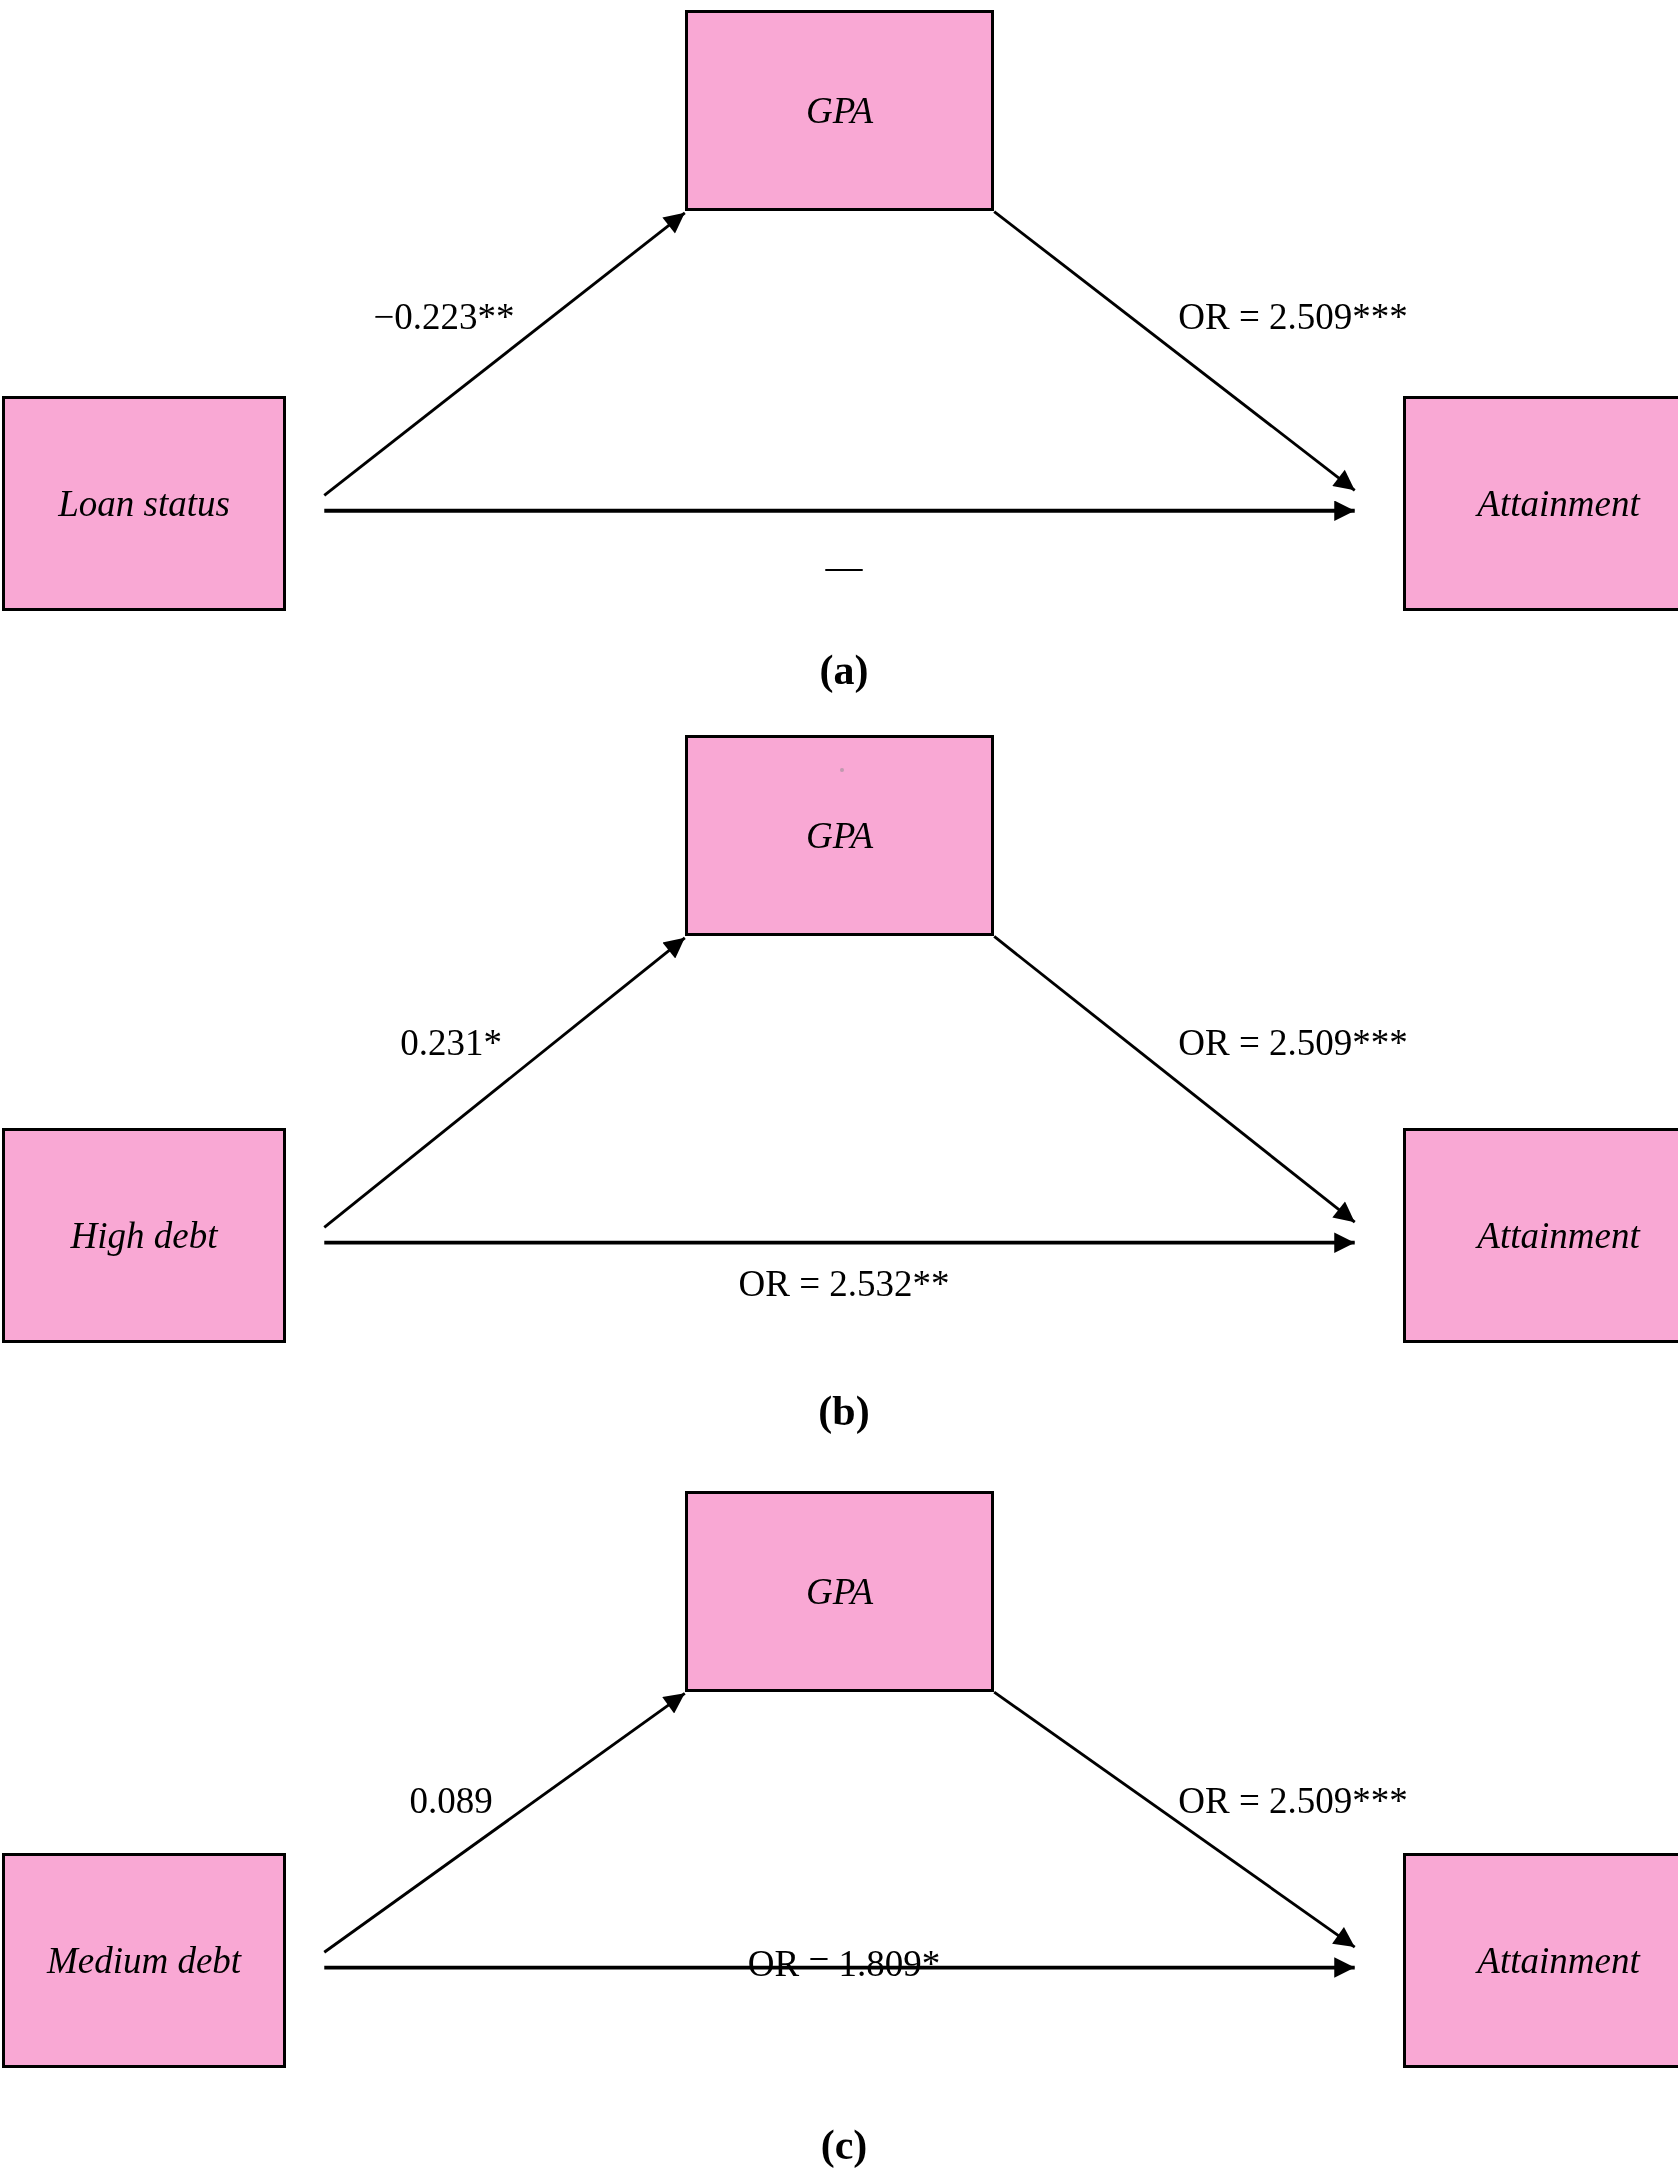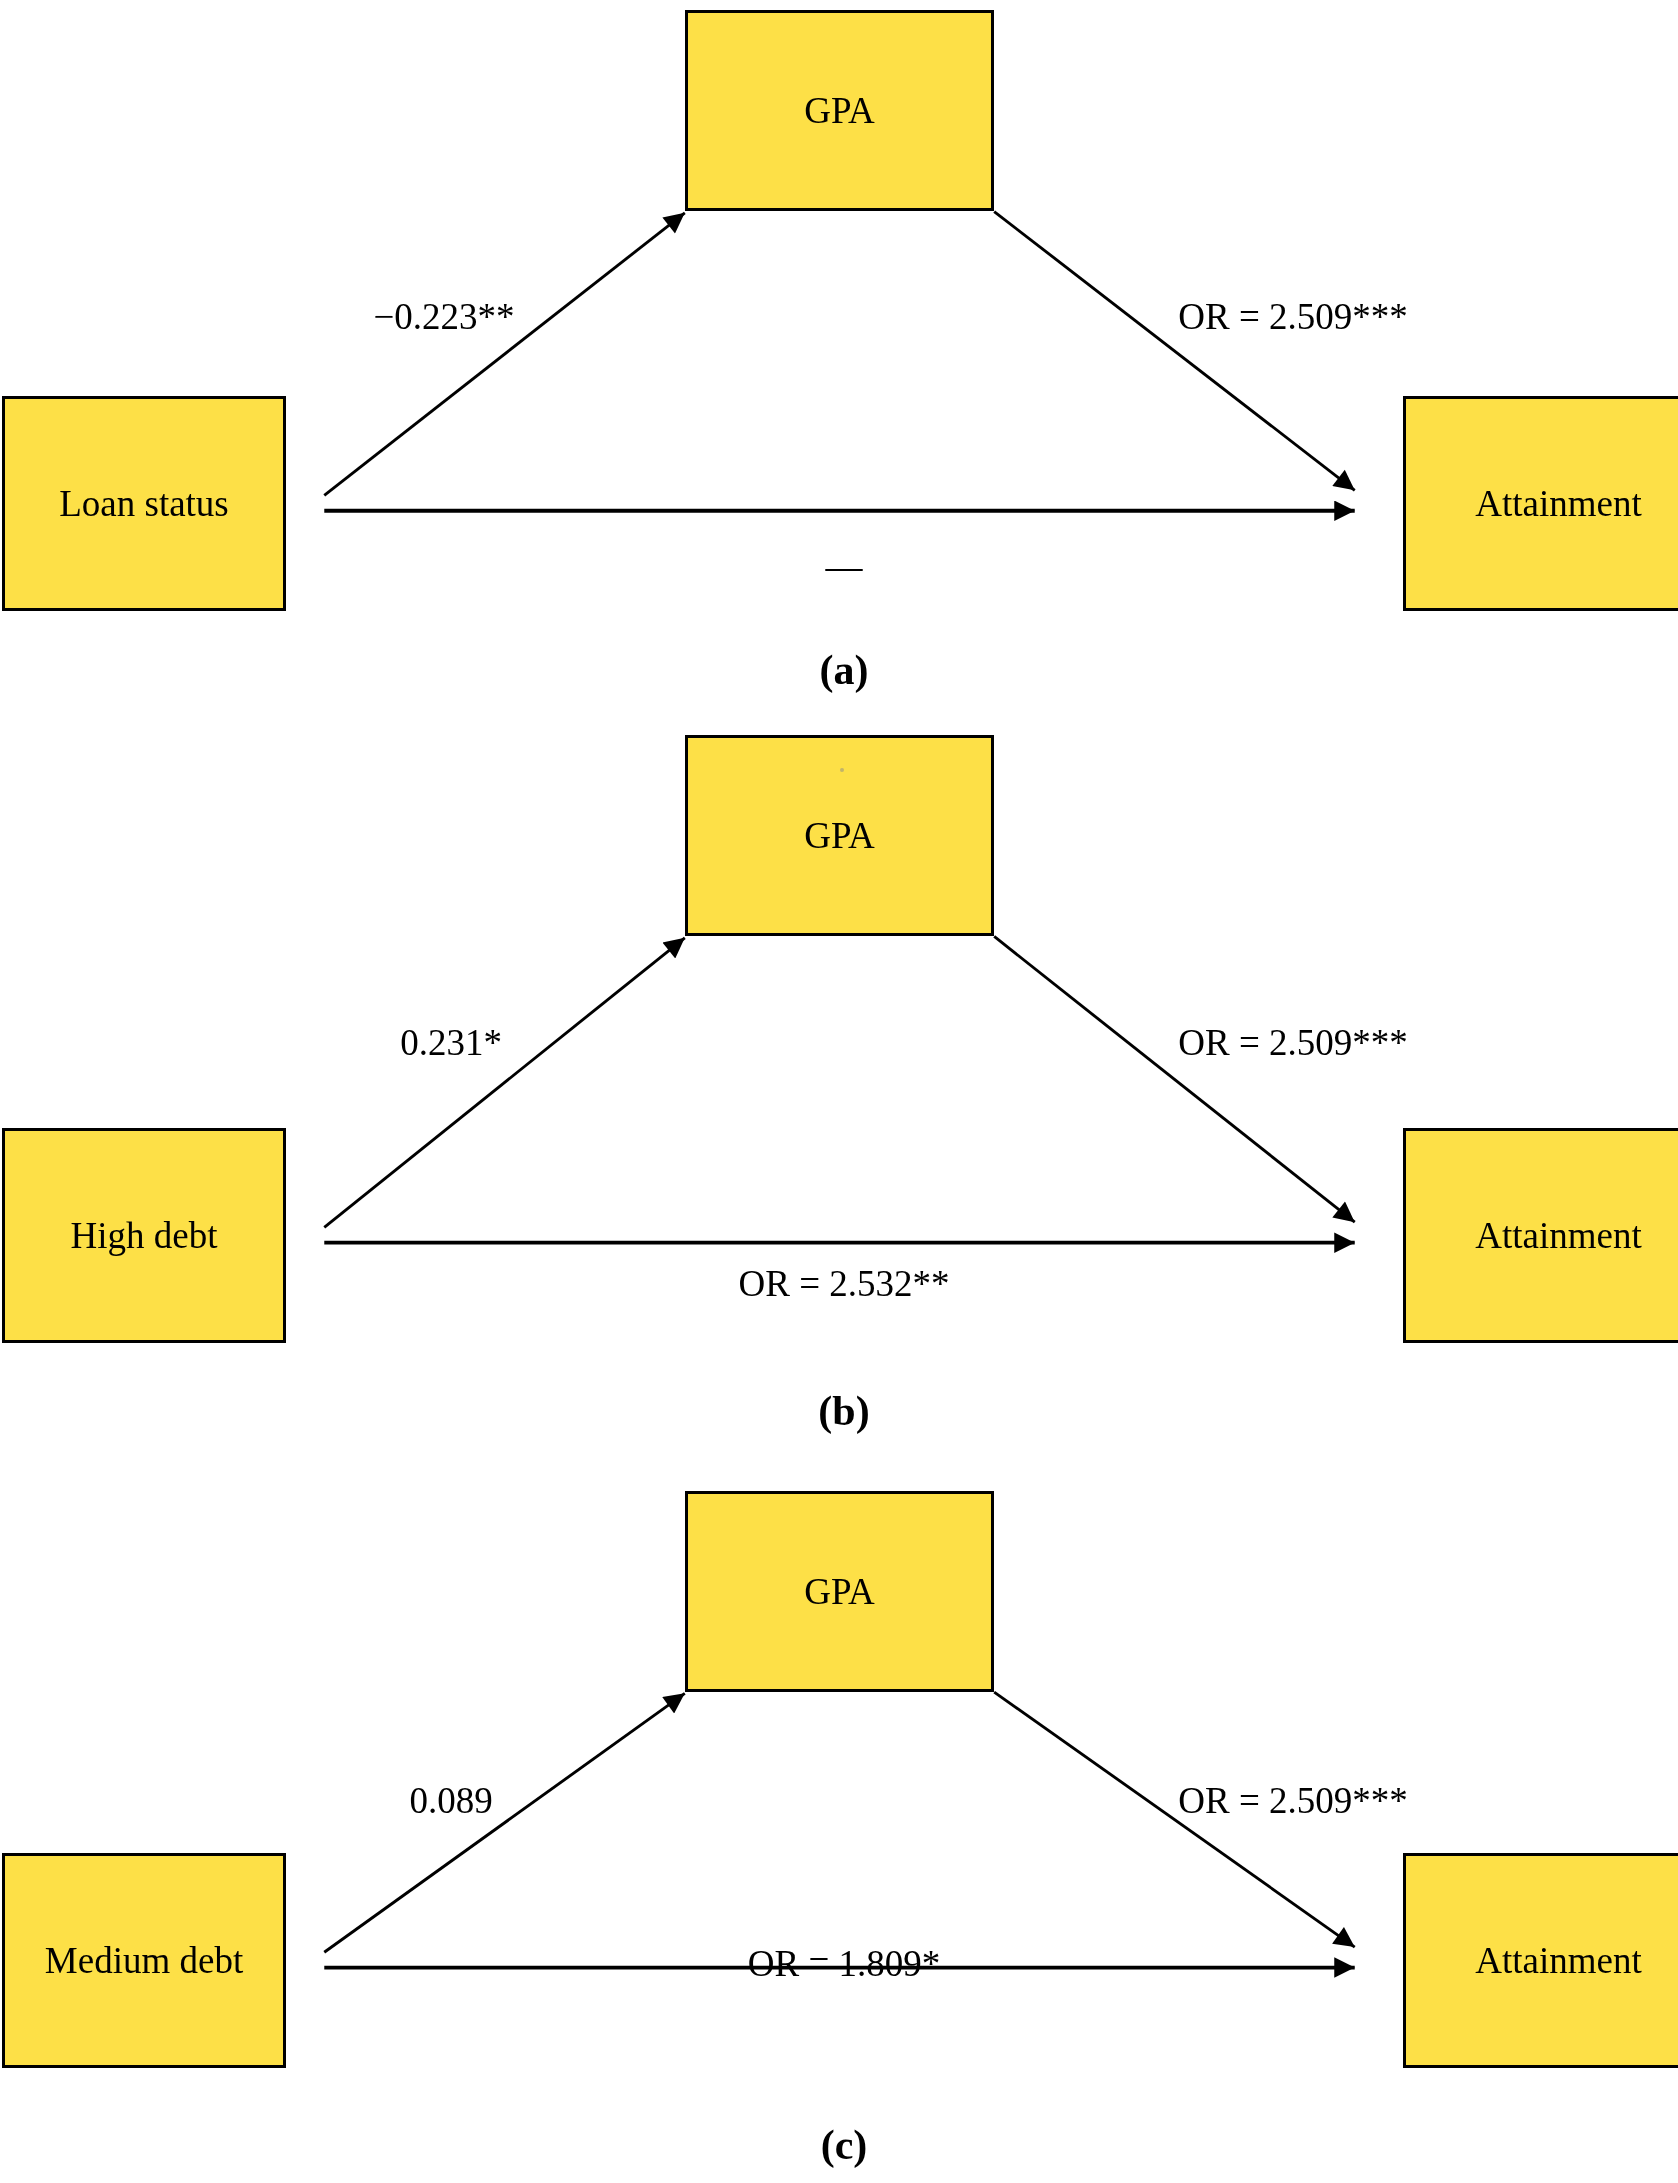--- a/index.html
+++ b/index.html
@@ -3,22 +3,22 @@
 <meta charset="utf-8">
 <style>
   html,body{margin:0;padding:0;background:#ffffff;}
   body{width:1679px;height:2183px;}
   .canvas{
     position:relative;width:1679px;height:2183px;background:#fff;
     font-family:"Liberation Serif","DejaVu Serif",serif;color:#000;overflow:hidden;
   }
   .arrows{position:absolute;left:0;top:0;}
   .box{
-    position:absolute;box-sizing:border-box;border:3.8px solid #000;background:#fde047;
-    display:flex;align-items:center;justify-content:center;
+    position:absolute;box-sizing:border-box;border:3.8px solid #000;background:#f9a8d4;
+    display:flex;align-items:center;justify-content:center;font-style:italic;
   }
   .box-label{font-size:37px;white-space:nowrap;}
   .predictor{left:2px;width:284px;height:215px;}
   .outcome{left:1403px;width:311px;height:215px;}
   .mediator{left:685px;width:309px;height:201px;}
 
   #panel-a .mediator{top:10.2px;}
   #panel-a .predictor,#panel-a .outcome{top:396px;}
   #panel-b .mediator{top:735px;}
   #panel-b .predictor,#panel-b .outcome{top:1128px;}

